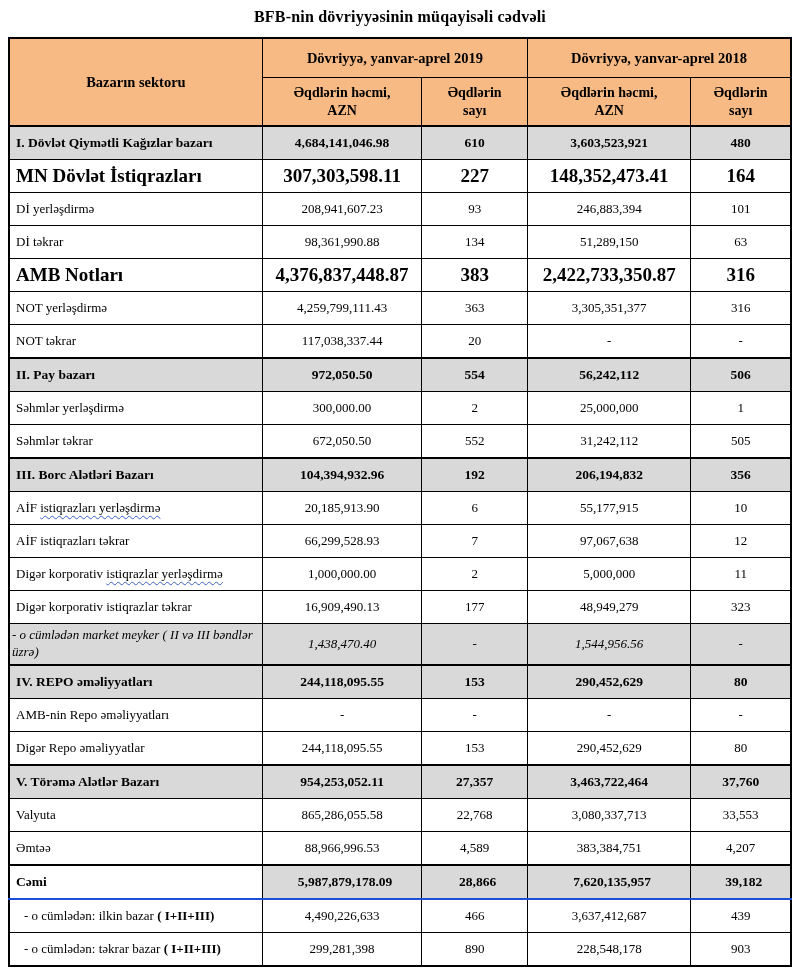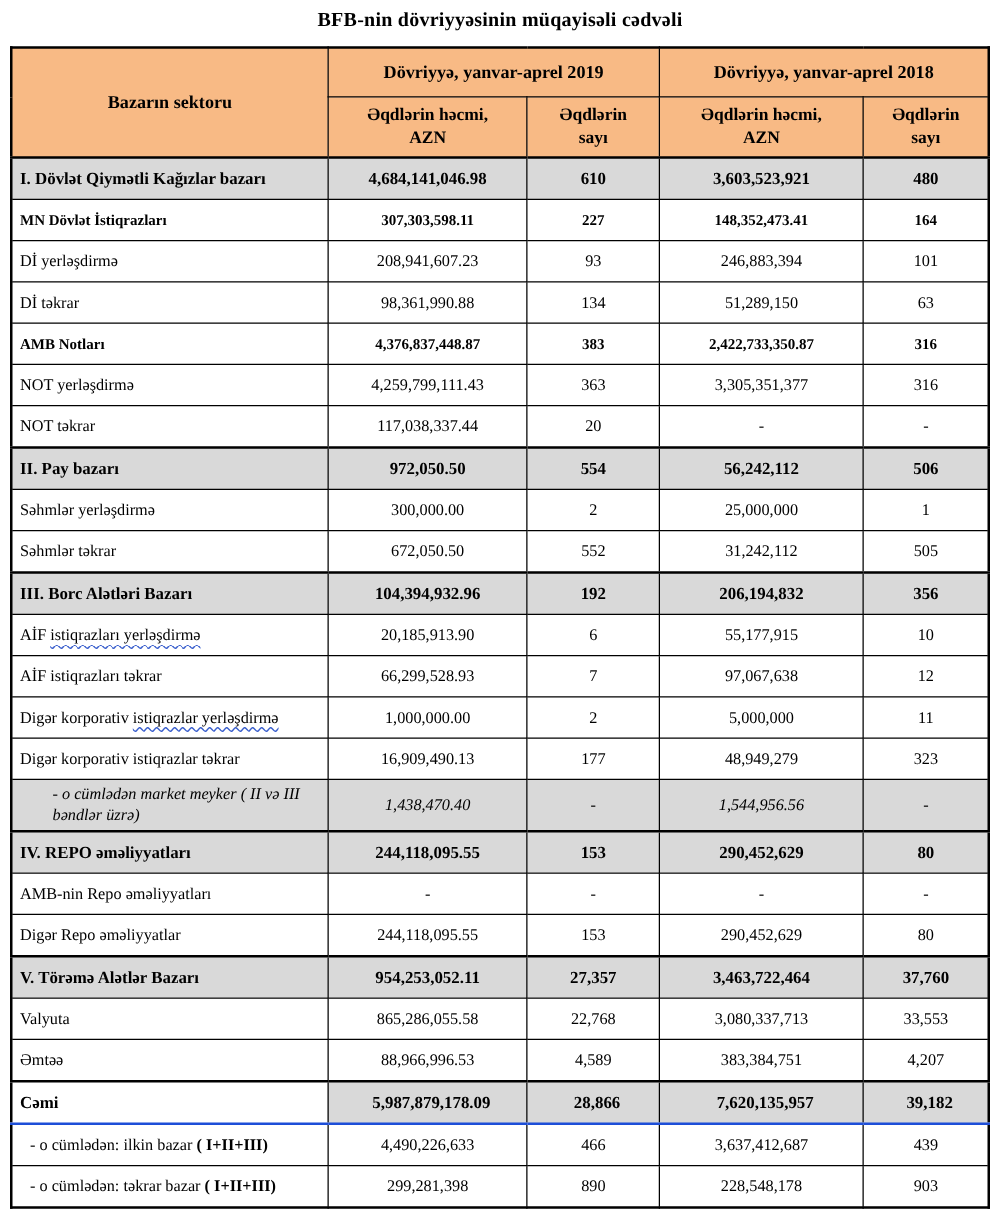--- a/index.html
+++ b/index.html
@@ -66,27 +66,27 @@
   td.val   { text-align: center; }
 
   tr.section td {
     background: var(--shade-bg, #d9d9d9);
     font-weight: bold;
     font-size: 13.5px;
     border-top: 2px solid #000;
   }
   tr.bold td {
     font-weight: bold;
-    font-size: 12px;
+    font-size: 19px;
   }
   tr.note td {
     background: var(--shade-bg, #d9d9d9);
     font-style: italic;
   }
-  tr.note td.label { padding-left: 32px; line-height: 1.3; }
+  tr.note td.label { padding-left: 2px; line-height: 1.3; }
   tr.total td {
     font-weight: bold;
     font-size: 13.5px;
     border-top: 2px solid #000;
     border-bottom: 2px solid #1d4ed8;
   }
   tr.total td.val { background: var(--shade-bg, #d9d9d9); padding-left: 12px; }
   tr.subtotal td.label { padding-left: 14px; }
   tr.subtotal td.label b { font-weight: bold; }
 

